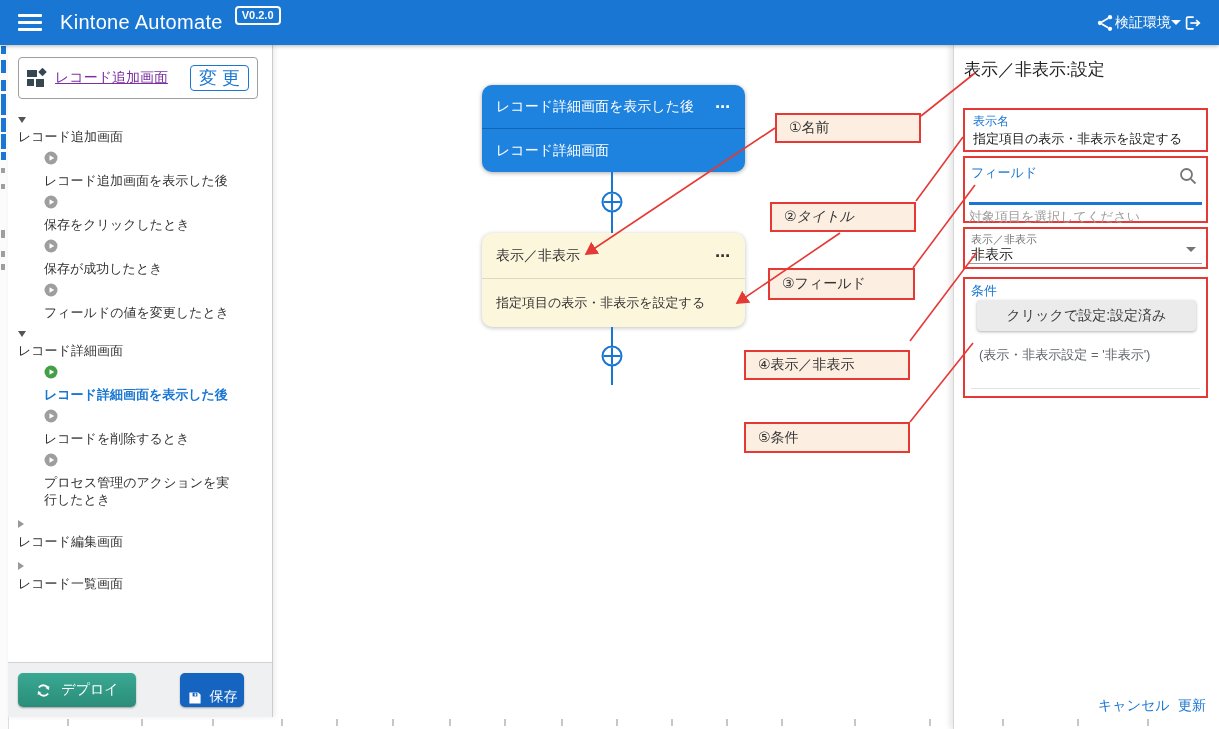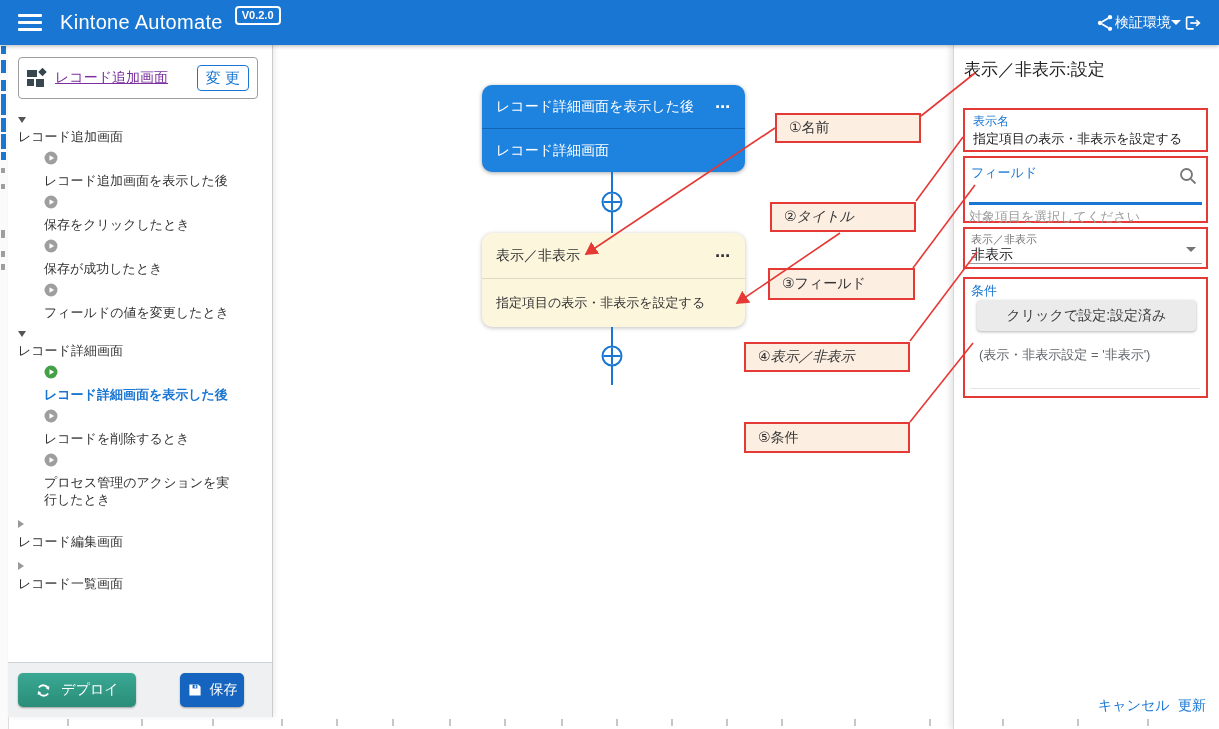--- a/index.html
+++ b/index.html
@@ -26,40 +26,40 @@
   .dash{position:absolute;left:1px;width:5px;background:#1976d2;}
   .dash.g{background:#9e9e9e;width:4px;}
 
   
   .sidebar{position:absolute;left:8px;top:45px;width:264px;height:672px;background:#fff;
            border-right:1px solid #ccc;box-shadow:2px 0 5px rgba(0,0,0,.08);z-index:10;}
   .app-selector{position:absolute;left:10px;top:12px;width:240px;height:42px;border:1px solid #9e9e9e;
                 border-radius:4px;display:flex;align-items:center;padding:0 8px;box-sizing:border-box;background:#fff;}
   .app-link{font-size:14px;color:#7b2fa0;text-decoration:underline;margin-left:8px;white-space:nowrap;cursor:pointer;}
   .change-btn{margin-left:auto;height:26px;padding:0 8px;background:#fff;border:1px solid #1976d2;
-              border-radius:4px;color:#1976d2;font-size:15px;cursor:pointer;white-space:nowrap;}
+              border-radius:4px;color:#1976d2;font-size:18px;cursor:pointer;white-space:nowrap;}
   .tree{position:absolute;left:0;top:64px;right:0;font-size:13px;color:#333;}
   .trow{display:flex;align-items:flex-start;padding:2px 0;cursor:pointer;flex-direction:column;}
   .trow.group{padding-left:10px;gap:5px;}
   .trow.event{padding-left:36px;gap:7px;}
   .trow .ticon{flex:0 0 auto;margin-top:2px;}
   .tlabel{line-height:17px;}
   .trow.active .tlabel{color:#1976d2;font-weight:bold;}
   .trow.wrap .tlabel{width:196px;}
   .mt4{margin-top:4px;}
   .twedge-open{width:0;height:0;border-left:4.5px solid transparent;border-right:4.5px solid transparent;
                border-top:6px solid #555;margin-top:6px;}
   .twedge-closed{width:0;height:0;border-top:4.5px solid transparent;border-bottom:4.5px solid transparent;
                  border-left:6px solid #999;margin-top:4px;}
   .sidebar-footer{position:absolute;left:0;bottom:0;width:100%;height:54px;background:#eef0f2;border-top:1px solid #cdd2d6;}
   .deploy-btn{position:absolute;left:10px;top:10px;width:118px;height:34px;background:linear-gradient(#3aa893,#2a8d79);
               border:none;border-radius:5px;color:#fff;font-size:14px;display:flex;align-items:center;
               justify-content:center;gap:9px;cursor:pointer;box-shadow:0 1px 2px rgba(0,0,0,.35);}
   .save-btn{position:absolute;left:172px;top:10px;width:64px;height:34px;background:#1565c0;border:none;
-            border-radius:5px;color:#fff;font-size:14px;display:flex;align-items:center;justify-content:center;
+            border-radius:5px;color:#fff;font-size:14px;display:flex;align-items:flex-end;justify-content:center;
             gap:7px;cursor:pointer;box-shadow:0 1px 2px rgba(0,0,0,.35);}
 
   
   .node{position:absolute;width:263px;border-radius:10px;z-index:15;box-sizing:border-box;}
   .node-head,.node-body{display:flex;align-items:center;padding:0 14px;font-size:14px;}
   .node-blue{left:482px;top:85px;background:#1e82df;box-shadow:0 1px 4px rgba(0,0,0,.35);color:#fff;}
   .node-blue .node-head{height:43px;border-bottom:1px solid #1265b4;}
   .node-blue .node-body{height:43px;}
   .node-yellow{left:482px;top:233px;background:#fcf6dd;box-shadow:0 1px 4px rgba(0,0,0,.25);color:#333;}
   .node-yellow .node-head{height:45px;border-bottom:1px solid #ded9c2;}
@@ -68,21 +68,21 @@
   .addnode{position:absolute;width:22px;height:22px;z-index:45;cursor:pointer;}
   #add1{left:601px;top:191px;}
   #add2{left:601px;top:345px;}
 
   
   .ann{position:absolute;background:#fceee1;border:2px solid #e53935;display:flex;align-items:center;
        padding-left:12px;font-size:14px;color:#333;box-sizing:border-box;z-index:30;}
   #ann1{left:775px;top:113px;width:146px;height:30px;}
   #ann2{left:770px;top:202px;width:146px;height:30px;font-style:italic;}
   #ann3{left:768px;top:268px;width:147px;height:32px;}
-  #ann4{left:744px;top:342px;width:166px;height:30px;font-style:italic;}
+  #ann4{left:744px;top:350px;width:166px;height:30px;}
   #ann5{left:744px;top:422px;width:166px;height:31px;}
 
   
   .panel{position:absolute;left:953px;top:45px;width:266px;height:684px;background:#fff;
          border-left:1px solid #d6d6d6;box-shadow:-3px 0 6px rgba(0,0,0,.1);z-index:12;box-sizing:border-box;}
   .panel-title{position:absolute;left:10px;top:13px;font-size:17px;color:#212121;white-space:nowrap;}
   .rbox{position:absolute;border:2px solid #e53935;box-sizing:border-box;}
   #r1{left:9px;top:63px;width:245px;height:44px;}
   #r2{left:9px;top:111px;width:245px;height:67px;}
   #r3{left:9px;top:182px;width:245px;height:42px;}

